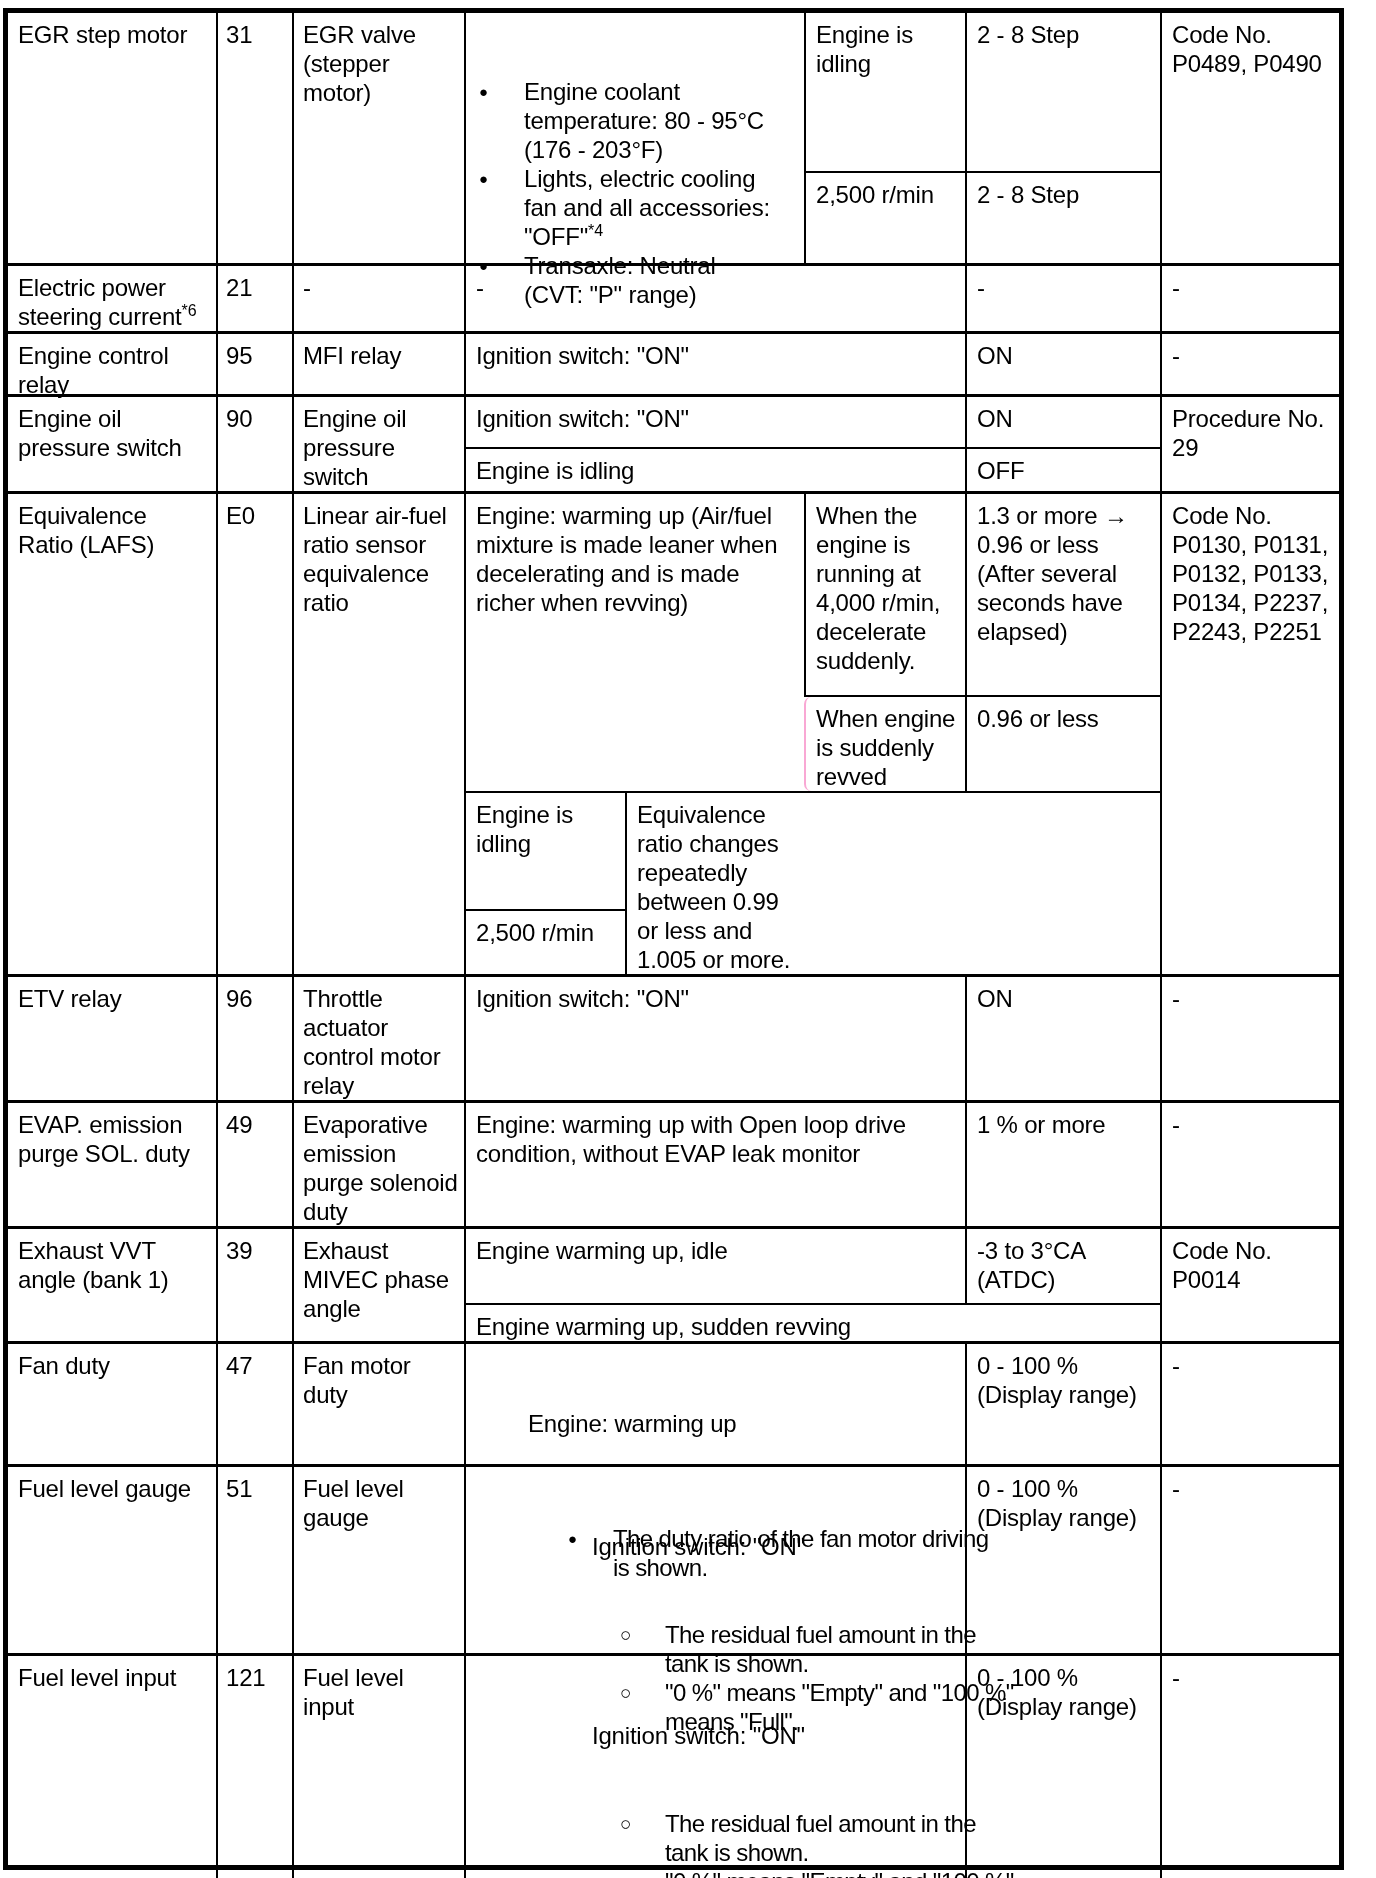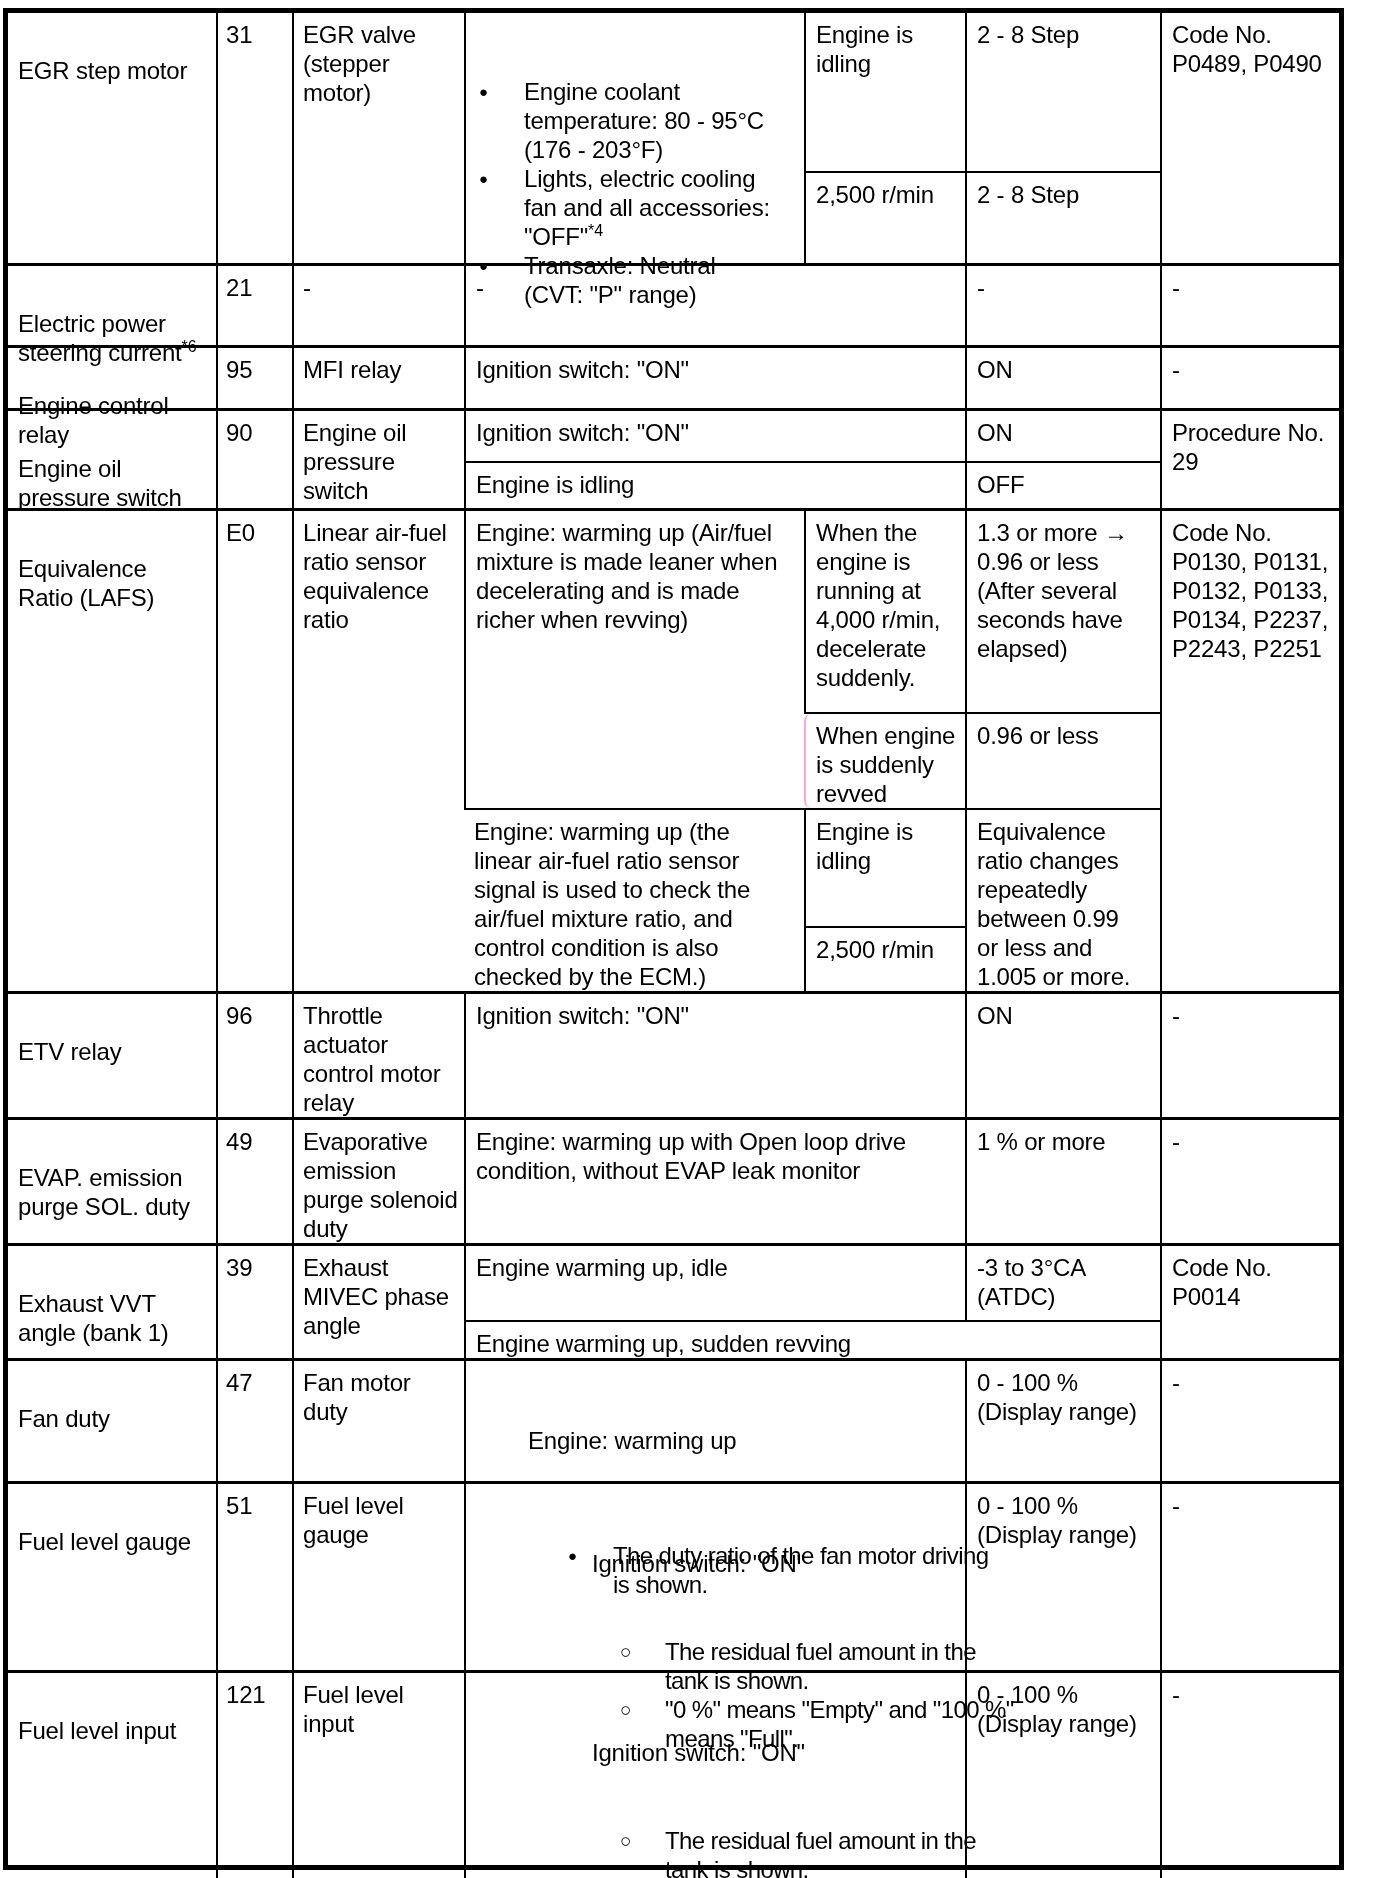--- a/index.html
+++ b/index.html
@@ -16,21 +16,21 @@
   .row { display:flex; box-sizing:border-box; border-top:3px solid #000; align-items:stretch; }
   .row.first { border-top:0; }
   .r1{height:250px;} .r2{height:82px;} .r3{height:63px;} .r4{height:100px;}
   .r5{height:489px;} .r6{height:136px;} .r7{height:127px;} .r8{height:150px;}
   .r9{height:123px;} .r10{height:189px;} .r11{flex:1;}
   .cell {
     box-sizing:border-box; border-left:2px solid #000;
     padding:7px 3px 0 10px; white-space:pre; overflow:visible;
   }
   .cell.nb { border-left:0; }
-  .c1 { width:208px;margin-top:36px; }
+  .c1 { width:208px; }
   .c2 { width:76px; padding-left:8px; }
   .c3 { width:172px; padding-left:9px; }
   .c4 { width:340px; }
   .c5a { width:161px; }
   .c5b { width:195px; }
   .c6 { flex:1; }
   .condw { width:501px; }   
   .mid1 { width:356px; box-sizing:border-box; display:flex; flex-direction:column; } 
   .mid1 .subrow { display:flex; box-sizing:border-box; }
   .mid1 .c5a { width:161px; border-left:2px solid #000; }
@@ -190,26 +190,20 @@
             </div>
             <div class="sA2 bt">
               <div class="cell c5a" style="border-left:2px solid #f9a8d4;width:161px;border-radius:7px;">When engine
 is suddenly
 revved</div>
               <div class="cell c5b" style="flex:1;">0.96 or less</div>
             </div>
           </div>
         </div>
         <div class="blockB">
-          <div class="cell c4h nb">Engine: warming up (the
-linear air-fuel ratio sensor
-signal is used to check the
-air/fuel mixture ratio, and
-control condition is also
-checked by the ECM.)</div>
           <div class="sB">
             <div class="cell sB1">Engine is
 idling</div>
             <div class="cell sB2 bt">2,500 r/min</div>
           </div>
           <div class="cell c5b" style="flex:1;">Equivalence
 ratio changes
 repeatedly
 between 0.99
 or less and

